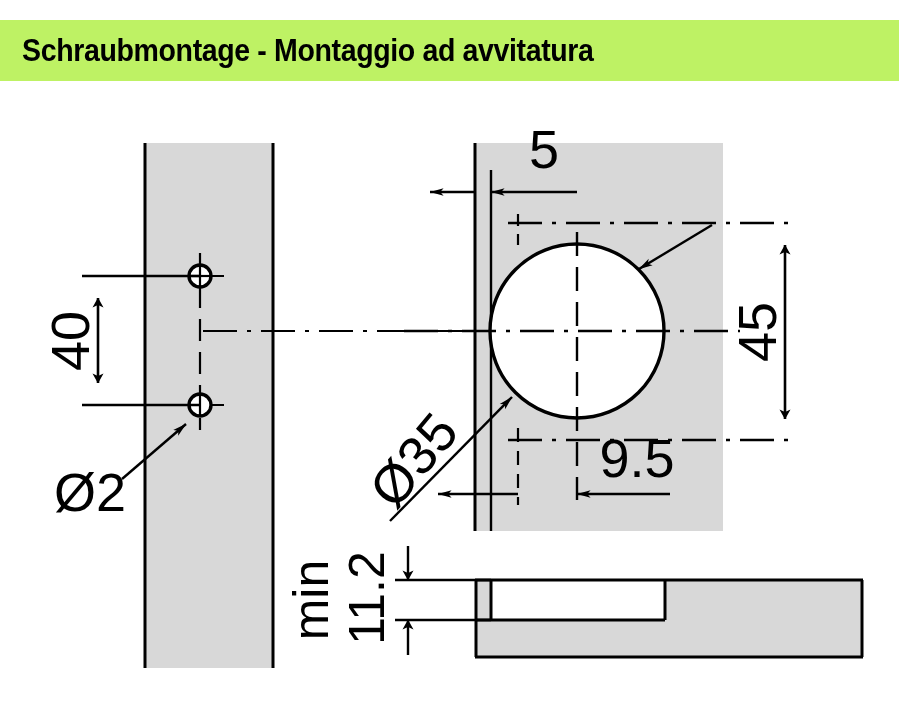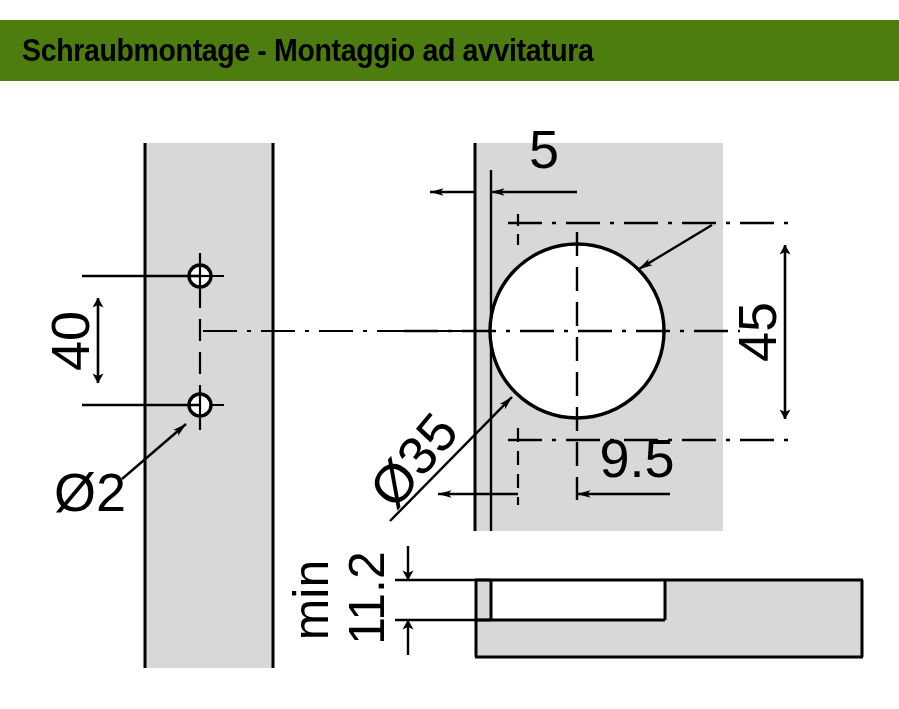--- a/index.html
+++ b/index.html
@@ -16,21 +16,21 @@
     height: 709px;
     background: #ffffff;
     overflow: hidden;
   }
   #title-banner {
     position: absolute;
     left: 0;
     top: 20px;
     width: 899px;
     height: 61px;
-    background: #4d7c0f;
+    background: #bef264;
     display: flex;
     align-items: center;
   }
   #title-text {
     margin-left: 22px;
     font-family: "Liberation Sans", sans-serif;
     font-size: 31px;
     font-weight: bold;
     color: #000000;
     letter-spacing: -0.4px;

